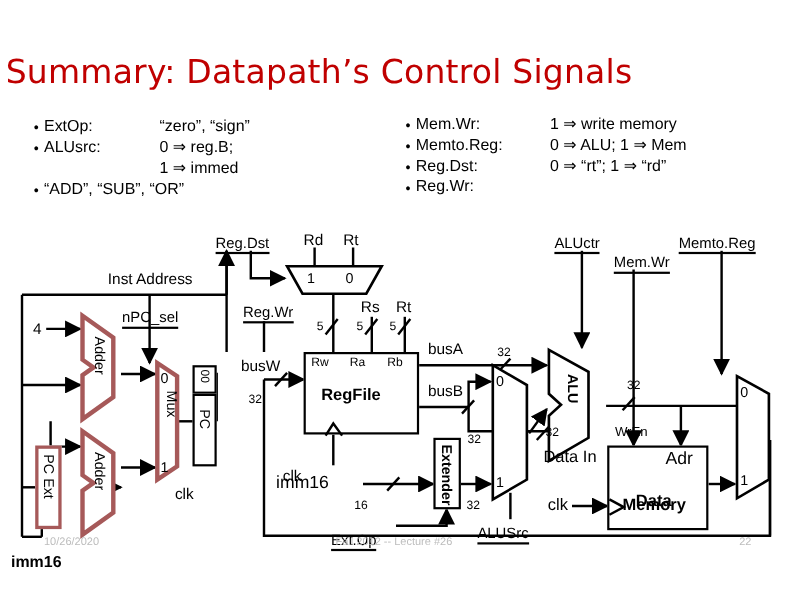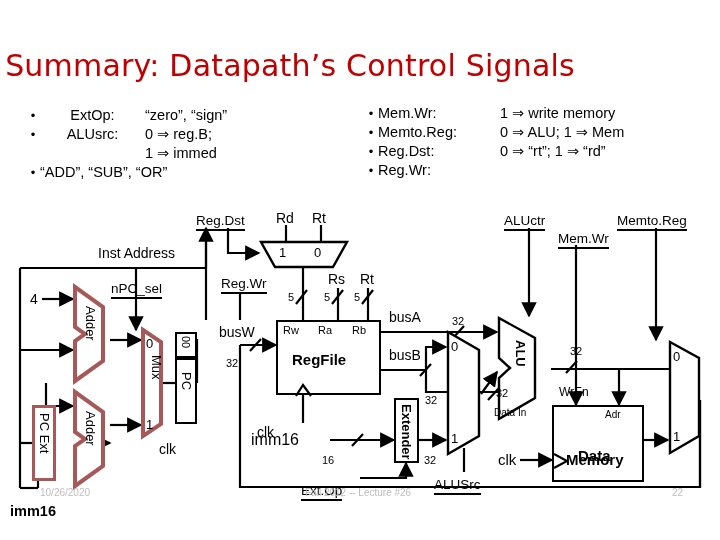--- a/index.html
+++ b/index.html
@@ -18,21 +18,21 @@
     white-space:nowrap;
   }
 
   
   .bul{font-size:14.5px;line-height:19px;white-space:nowrap;}
   .bulrow{display:flex;align-items:flex-start;height:19px;}
   .dot{width:14px;flex:0 0 14px;text-align:center;font-size:13px;line-height:19px;}
   .nm{flex:0 0 auto;line-height:19px;}
   .vl{flex:0 0 auto;line-height:19px;}
   #listL{left:26px;top:106px;}
-  #listL .nm{width:105px;text-align:center;}
+  #listL .nm{width:105px;}
   #listR{left:364px;top:104px;}
   #listR .nm{width:122px;}
   .box{border:2px solid #000;background:#fff;box-sizing:border-box;}
   .rbox{border:3px solid #a65959;background:#fff;box-sizing:border-box;}
   .lbl{font-size:14px;white-space:nowrap;line-height:1;}
   .lbl-sm{font-size:11px;white-space:nowrap;line-height:1;}
   .lbl-b{font-size:14.5px;font-weight:bold;white-space:nowrap;line-height:1;}
   .ctrl{font-size:13.5px;white-space:nowrap;border-bottom:2px solid #000;
         padding-bottom:1px;line-height:1;}
   .vtxt{writing-mode:vertical-rl;text-orientation:mixed;white-space:nowrap;
@@ -292,25 +292,25 @@
   <div class="abs vtxt-b" style="left:514px;top:340px;">ALU</div>
   <div class="abs lbl-sm" style="left:570px;top:346px;">32</div>
   <svg class="abs" style="left:564px;top:359px;" width="16" height="16">
       <path d="M 13,2 L 2,14" stroke="#000" stroke-width="2.2"></path>
     </svg>
 
   <div class="abs lbl-sm" style="left:496px;top:388px;">32</div>
   <svg class="abs" style="left:486px;top:386px;" width="16" height="16">
       <path d="M 13,2 L 2,14" stroke="#000" stroke-width="2.2"></path>
     </svg>
-  <div class="abs lbl" style="left:494px;top:408px;font-size:10px;">Data In</div>
+  <div class="abs lbl" style="left:494px;top:408px;font-size:15px;">Data In</div>
 
   <div class="abs box" style="left:552px;top:405px;width:92px;height:77px;"></div>
   <div class="abs lbl-sm" style="left:559px;top:386px;font-size:12px;">WrEn</div>
-  <div class="abs lbl-sm" style="left:605px;top:410px;font-size:10px;">Adr</div>
+  <div class="abs lbl-sm" style="left:605px;top:410px;font-size:16px;">Adr</div>
   <div class="abs lbl-b" style="left:578px;top:448px;font-size:15px;">Data</div>
   <div class="abs lbl-b" style="left:566px;top:452px;font-size:15px;">Memory</div>
   <svg class="abs" style="left:553px;top:452px;" width="18" height="18">
     <path d="M 1,2 L 14,9 L 1,16" fill="none" stroke="#000" stroke-width="2.2"></path>
   </svg>
   <div class="abs lbl" style="left:498px;top:452px;font-size:15px;">clk</div>
 
   <svg class="abs" style="left:668px;top:340px;" width="34" height="118">
     <path d="M 2,2 L 31,18 L 31,96 L 2,113 Z" fill="#fff" stroke="#000" stroke-width="2.4"></path>
   </svg>

